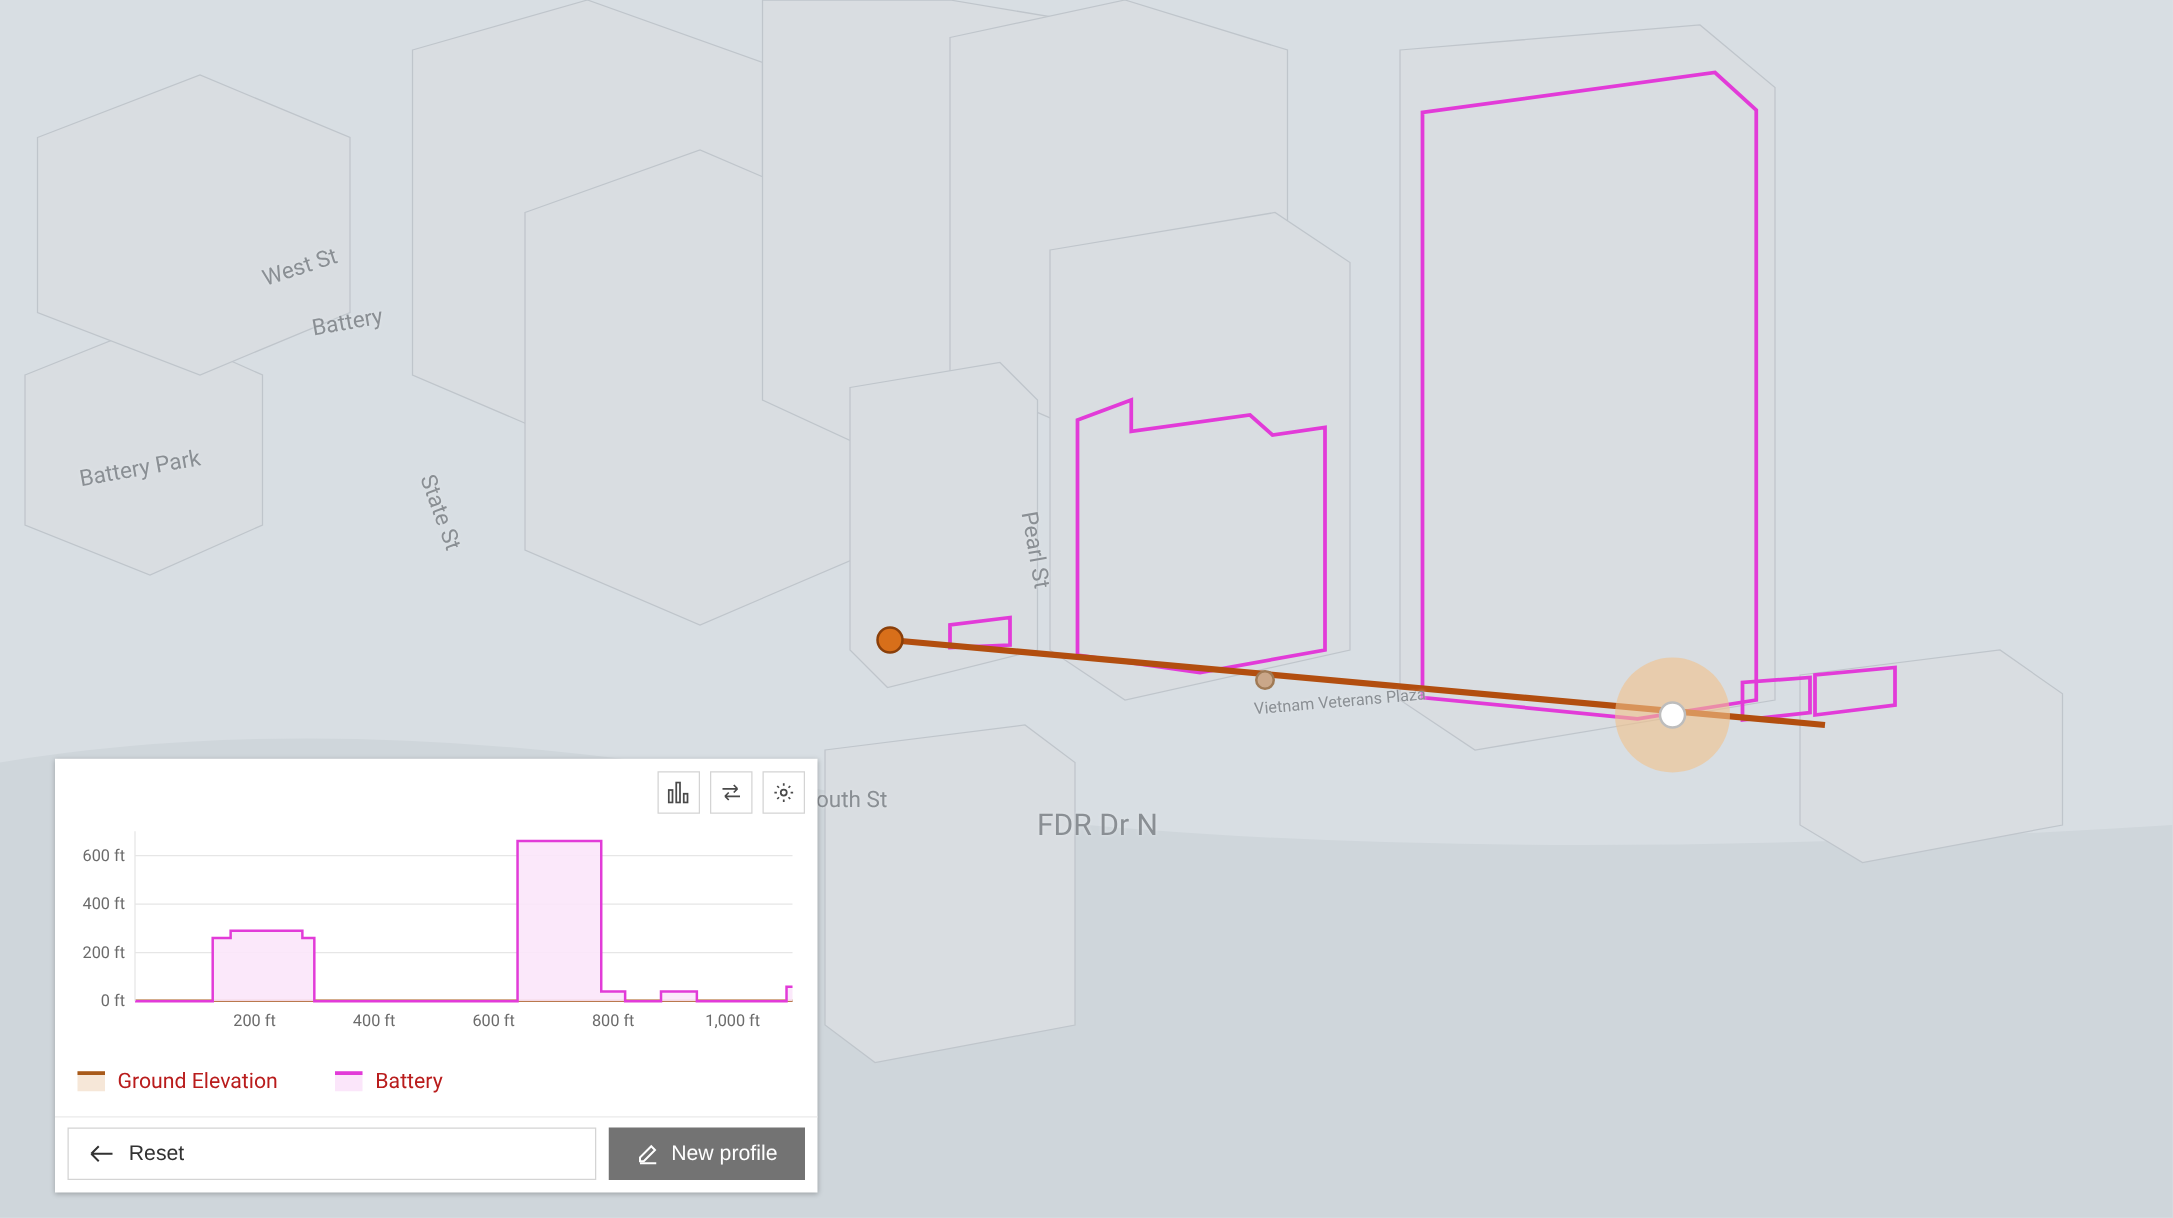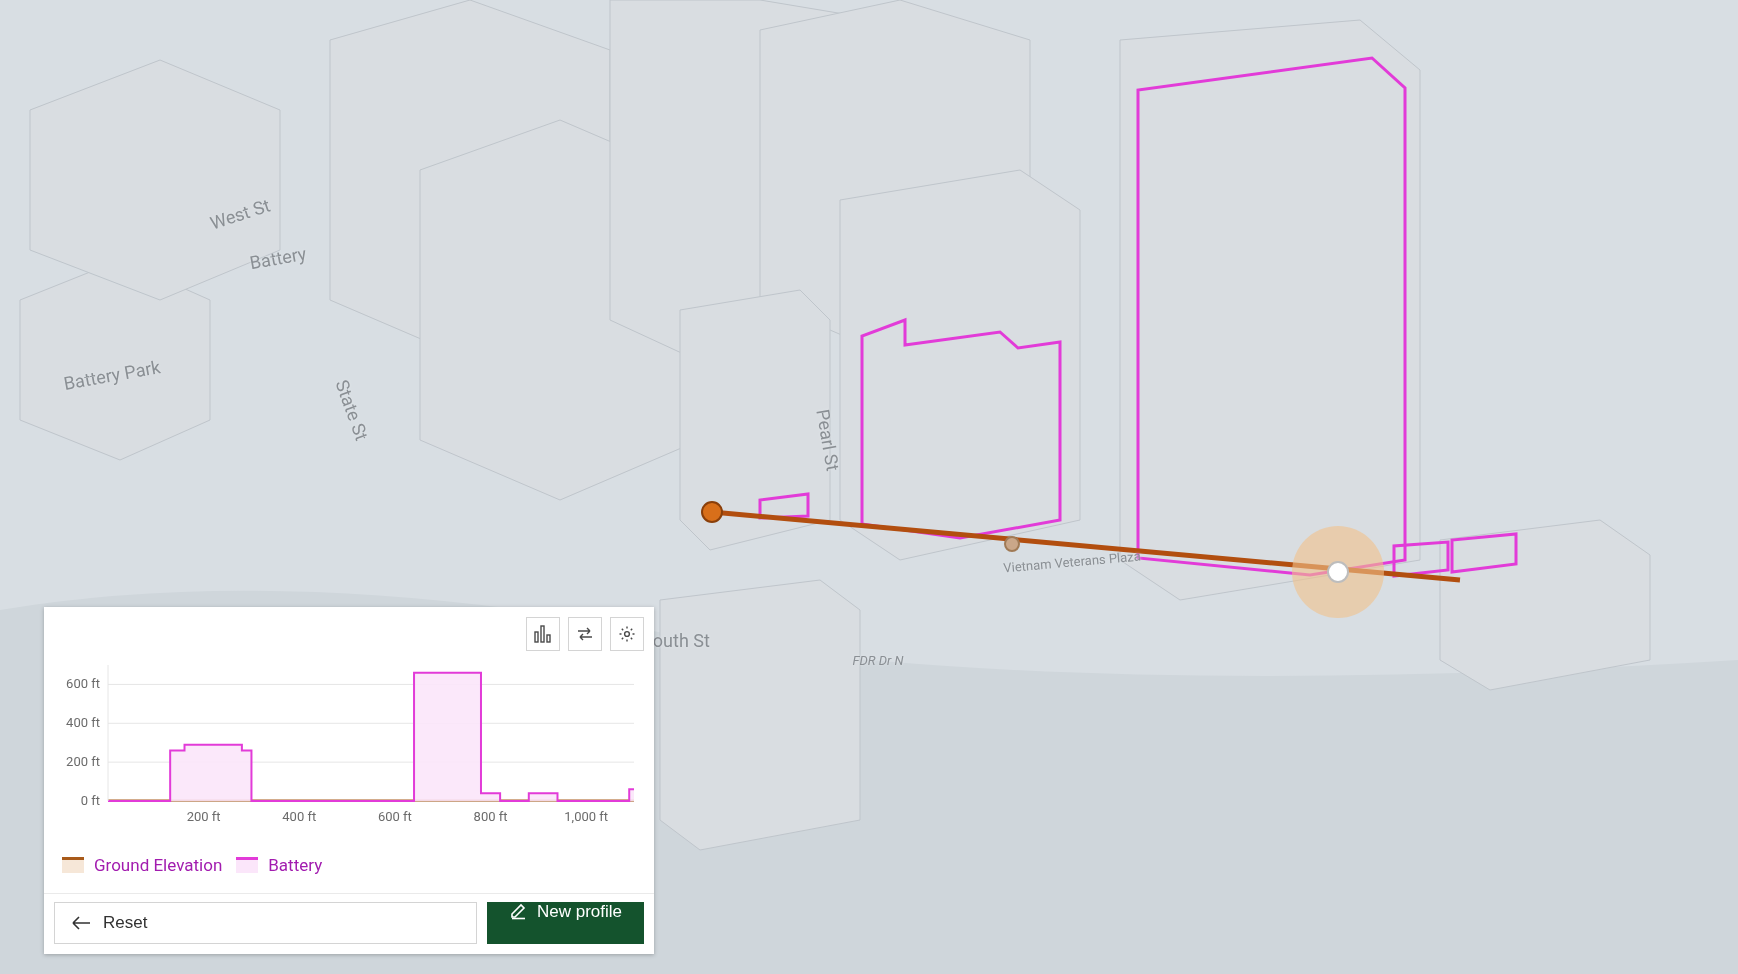--- a/index.html
+++ b/index.html
@@ -52,24 +52,24 @@
     color: #4a4a4a;
   }
 
   .chart-wrap {
     padding: 4px 14px 14px 14px;
   }
   .chart-wrap svg { display:block; }
 
   .legend {
     display: flex;
-    gap: 14px;
+    gap: 46px;
     padding: 12px 18px 18px 18px;
     font-size: 17px;
-    color: #a21caf;
+    color: #b91c1c;
     align-items: center;
   }
   .legend-item { display:flex; align-items:center; gap:10px; }
   .swatch {
     width: 22px; height: 16px;
     border-top: 3px solid;
     background-clip: padding-box;
   }
 
   .panel-footer {
@@ -89,25 +89,25 @@
     align-items:center;
     gap:12px;
     padding: 16px 16px;
     font-size: 17px;
     color:#323232;
     cursor:pointer;
   }
   .primary-btn {
     height: 42px;
     padding: 0 22px;
-    background:#14532d;
+    background:#737373;
     color:#fff;
     border:none;
     display:flex;
-    align-items:flex-start;
+    align-items:center;
     gap:10px;
     font-size: 17px;
     cursor:pointer;
   }
 
   
   .axis-text { font-size: 13px; fill:#6b6b6b; }
 
 </style>
 </head>
@@ -153,21 +153,21 @@
 
       <circle cx="1338" cy="572" r="46" fill="#f2c28a" opacity=".6"></circle>
 
       <circle cx="712" cy="512" r="10" fill="#d86f1a" stroke="#8a3f0a" stroke-width="2"></circle>
       <circle cx="1012" cy="544" r="7" fill="#caa789" stroke="#a07a55" stroke-width="2"></circle>
       <circle cx="1338" cy="572" r="10" fill="#ffffff" stroke="#bdbdbd" stroke-width="2"></circle>
     </g>
   </svg>
 
 <div class="street-label" style="left: 38.8953%; top: 65.7084%; font-size: 18px; transform: translate(-50%, -50%) rotate(0deg);">South St</div>
-    <div class="street-label" style="left: 50.5178%; top: 67.7618%; font-size: 13px; transform: translate(-50%, -50%) rotate(0deg); font-style: italic;">FDR Dr N</div>
+    <div class="street-label" style="left: 50.5178%; top: 67.7618%; font-size: 24px; transform: translate(-50%, -50%) rotate(0deg);">FDR Dr N</div>
     <div class="street-label" style="left: 13.809%; top: 21.9713%; font-size: 18px; transform: translate(-50%, -50%) rotate(-18deg);">West St</div>
     <div class="street-label" style="left: 15.9954%; top: 26.4887%; font-size: 18px; transform: translate(-50%, -50%) rotate(-10deg);">Battery</div>
     <div class="street-label" style="left: 6.44419%; top: 38.501%; font-size: 18px; transform: translate(-50%, -50%) rotate(-10deg);">Battery Park</div>
     <div class="street-label" style="left: 20.2532%; top: 42.0945%; font-size: 18px; transform: translate(-50%, -50%) rotate(70deg);">State St</div>
     <div class="street-label" style="left: 61.6801%; top: 57.7002%; font-size: 13px; transform: translate(-50%, -50%) rotate(-5deg);">Vietnam Veterans Plaza</div>
     <div class="street-label" style="left: 47.641%; top: 45.1745%; font-size: 18px; transform: translate(-50%, -50%) rotate(80deg);">Pearl St</div>
   </div>
 
 <div class="panel">
 

